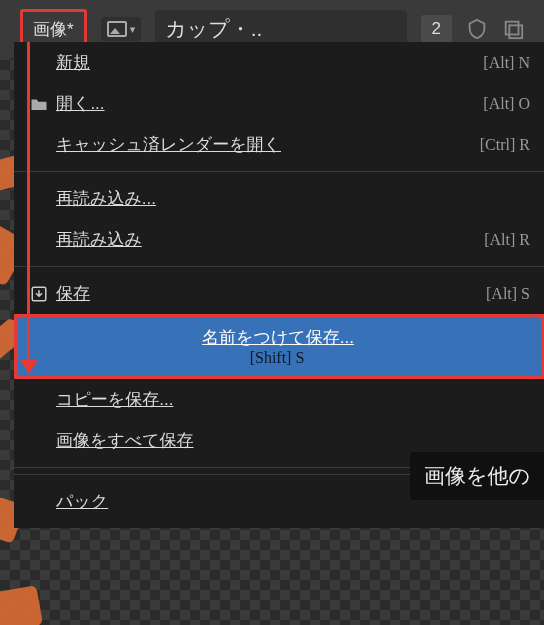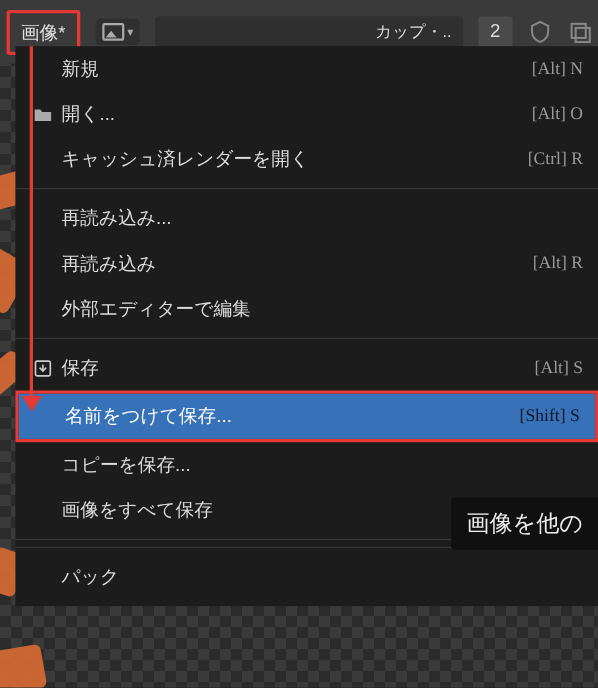--- a/index.html
+++ b/index.html
@@ -12,25 +12,24 @@
       width: 544px;
       height: 625px;
       overflow: hidden;
       position: relative;
     }
     .topbar {
       display: flex;
       align-items: center;
       background: #3a3a3a;
       height: 58px;
-      padding: 4px 6px;
+      padding: 4px 20px;
       gap: 14px;
       position: relative;
       z-index: 2;
-      text-align: right;
     }
     .topbar-btn {
       padding: 6px 10px;
       color: #e0e0e0;
       font-size: 17px;
       border-radius: 3px;
       position: relative;
     }
     .highlight-red {
       border: 3px solid #e53935;
@@ -65,21 +64,21 @@
     .chev {
       font-size: 11px;
       color: #aaa;
     }
     .name-field {
       flex: 1;
       background: #2f2f2f;
       border-radius: 4px;
       padding: 5px 10px;
       color: #ddd;
-      font-size: 15px;
+      font-size: 21px;
     }
     .num-badge {
       background: #4a4a4a;
       color: #ddd;
       font-size: 17px;
       padding: 4px 11px;
       border-radius: 3px;
     }
     .shield, .tabicon {
       width: 22px;
@@ -104,39 +103,41 @@
       position: relative;
     }
     .mi-icon {
       width: 30px;
       display: flex;
       justify-content: center;
     }
     .mi-label {
       flex: 1;
       padding-left: 2px;
+      text-decoration: underline;
     }
     .mi-shortcut {
       color: #9a9a9a;
       font-size: 16px;
       font-family: Liberation Serif, serif;
     }
     .mi-caret {
       color: #aaa;
       font-size: 12px;
       margin-left: 10px;
     }
     .sep {
       height: 1px;
       background: #3a3a3a;
       margin: 6px 0;
     }
     .menu-item.highlighted {
       background: #3772b8;
       color: #fff;
+      flex-direction: column;
     }
     .menu-item.highlighted .mi-shortcut { color: #0f172a; }
     .hi-wrap {
       border: 3px solid #e53935;
       margin: 0;
     }
     .tooltip {
       position: absolute;
       top: 452px;
       right: 0;
@@ -239,25 +240,20 @@
     <span class="mi-label">再読み込み...</span>
     <span class="mi-shortcut"></span>
   </div>
 
   <div class="menu-item">
     <span class="mi-icon"></span>
     <span class="mi-label">再読み込み</span>
     <span class="mi-shortcut">[Alt] R</span>
   </div>
 
-  <div class="menu-item">
-    <span class="mi-icon"></span>
-    <span class="mi-label">外部エディターで編集</span>
-    <span class="mi-shortcut"></span>
-  </div>
 
   <div class="sep"></div>
 
   <div class="menu-item">
     <span class="mi-icon">
       <svg width="18" height="18" viewBox="0 0 24 24" fill="none" stroke="#ccc" stroke-width="2">
           <rect x="3" y="3" width="18" height="18" rx="2"></rect>
           <path d="M12 7 v8 M8 11 l4 4 l4 -4"></path>
         </svg>
     </span>

